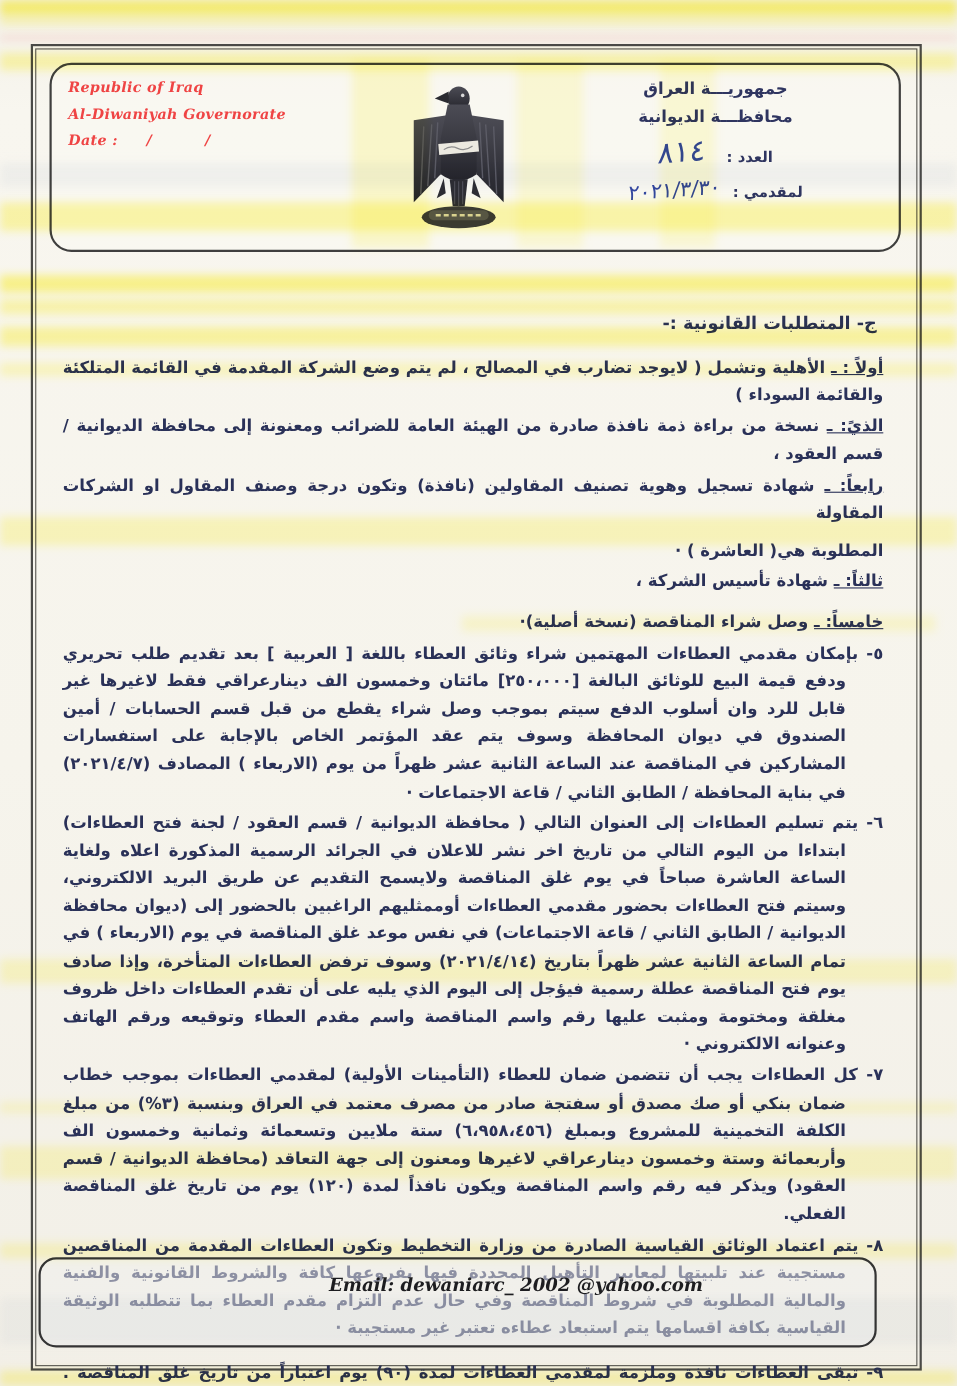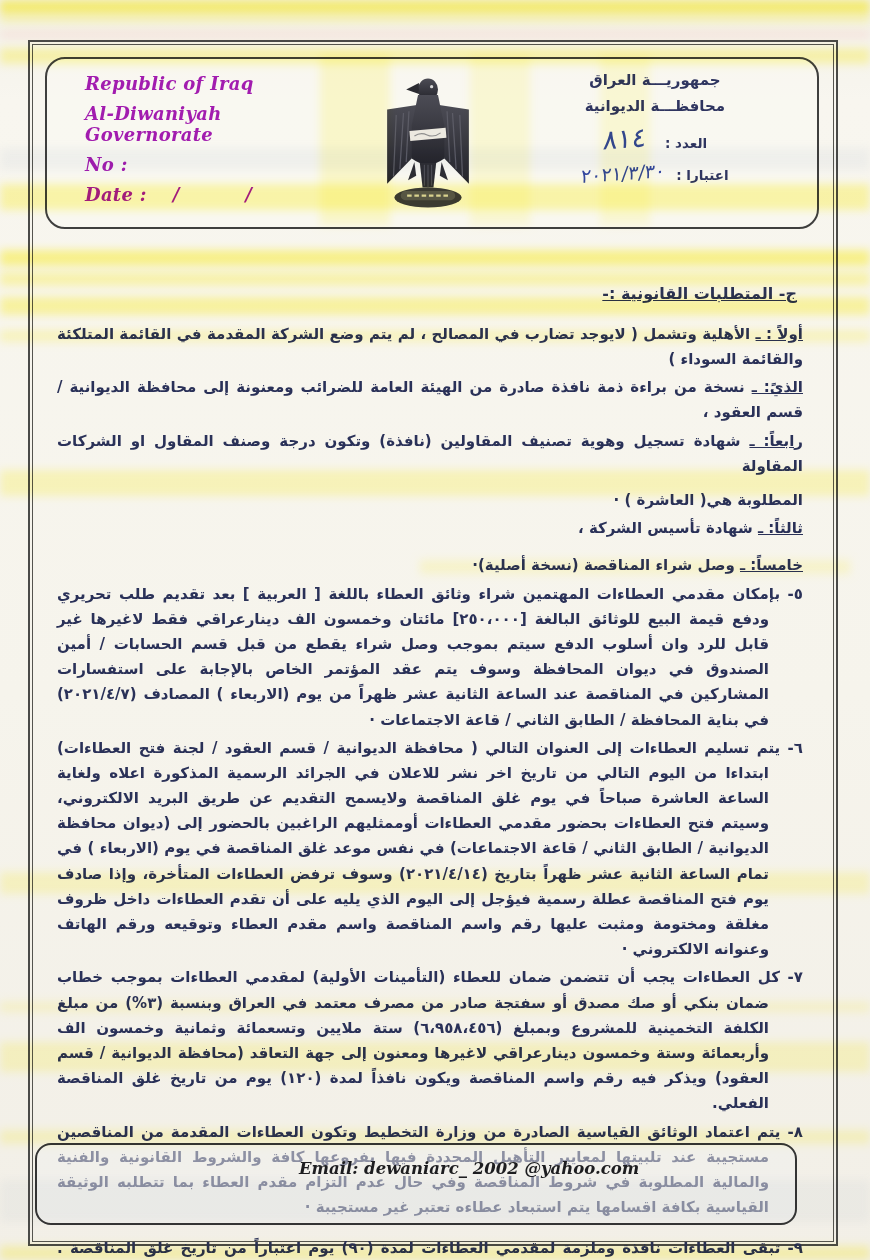--- a/index.html
+++ b/index.html
@@ -16,39 +16,39 @@
   .fx.red{background:#ff7d7d;}
   .fx.blue{background:#aebdd8;}
   
   .frame{position:absolute;left:28px;top:40px;width:806px;height:1202px;
          border:2px solid #4a4a48;z-index:2;}
   .frame-inner{position:absolute;inset:2px;border:1px solid #55544f;}
   
   .header-box{position:absolute;left:12px;top:12px;right:14px;height:168px;
       border:2px solid #3f3f3e;border-radius:20px;display:flex;align-items:stretch;
       background:rgba(252,251,246,.35);}
-  .h-left{width:36%;padding:14px 0 0 38px;
+  .h-left{width:36%;padding:14px 0 0 15px;
       font-family:"DejaVu Serif",serif;font-style:italic;font-weight:600;
-      color:#a21caf;font-size:18px;}
+      color:#ef4444;font-size:13px;}
   .h-left .row{margin-bottom:9px;letter-spacing:.3px;}
   .h-left .slashes{display:inline-block;margin-left:26px;white-space:pre;font-weight:700;}
   .h-center{width:25%;display:flex;align-items:center;justify-content:center;}
   .h-right{width:39%;direction:rtl;text-align:center;padding:12px 24px 0 0;
       color:#2f3560;font-weight:700;font-size:15px;}
   .h-right .row{margin-bottom:8px;letter-spacing:.5px;}
   .h-right .small{font-size:13.5px;}
   .hand{display:inline-block;color:#3347a0;font-weight:400;
         transform:rotate(-4deg) skewX(-8deg);transform-origin:center;}
   .hand.num{font-size:27px;letter-spacing:6px;margin-right:14px;}
   .hand.date{font-size:19px;letter-spacing:2px;margin-right:6px;}
   
   .doc-body{position:absolute;left:24px;right:30px;top:218px;direction:rtl;
       color:#2a3158;font-size:15px;font-weight:700;line-height:1.68;
       text-align:justify;z-index:3;}
-  .heading{display:inline-block;text-decoration:underline;font-size:16px;
+  .heading{display:inline-block;font-size:16px;
       margin:18px 6px 14px 0;}
   .item{margin-bottom:3px;}
   .item .marker{white-space:nowrap;}
   .item.ord>.marker{text-decoration:underline;}
   .item.num{padding-right:34px;text-indent:-34px;}
   .cont-line{margin-top:9px;}
   .gap-top{margin-top:16px;}
   .gap-top-sm{margin-top:12px;}
   
   .footer-box{position:absolute;left:2px;right:36px;bottom:16px;height:78px;
@@ -65,21 +65,20 @@
 
 <div class="scan">
 
   <div class="frame">
     <div class="frame-inner">
 
       <div class="header-box">
         <div class="h-left">
           <div class="row">Republic of Iraq</div>
           <div class="row">Al-Diwaniyah Governorate</div>
-          <div class="row">No :</div>
           <div class="row"><span>Date :</span><span class="slashes">/          /</span></div>
         </div>
 
         <div class="h-center">
 
           <svg class="emblem-svg" width="118" height="150" viewBox="0 0 130 150">
             <defs>
               <linearGradient id="mg" x1="0" y1="0" x2="0" y2="1">
                 <stop offset="0" stop-color="#4c4c55"></stop>
                 <stop offset="1" stop-color="#24242b"></stop>
@@ -108,21 +107,21 @@
         </div>
 
         <div class="h-right">
           <div class="row">جمهوريـــة العراق</div>
           <div class="row">محافظـــة الديوانية</div>
           <div class="row small">
             <span>العدد :</span>
             <span class="hand num">٨١٤</span>
           </div>
           <div class="row small">
-            <span>اعتبارا :</span>
+            <span>لمقدمي :</span>
             <span class="hand date">٢٠٢١/٣/٣٠</span>
           </div>
         </div>
       </div>
 
       <div class="doc-body">
         <div><span class="heading">ج- المتطلبات القانونية :-</span></div>
 
         <div class="item ord">
           <span class="marker">أولاً : ـ</span>

